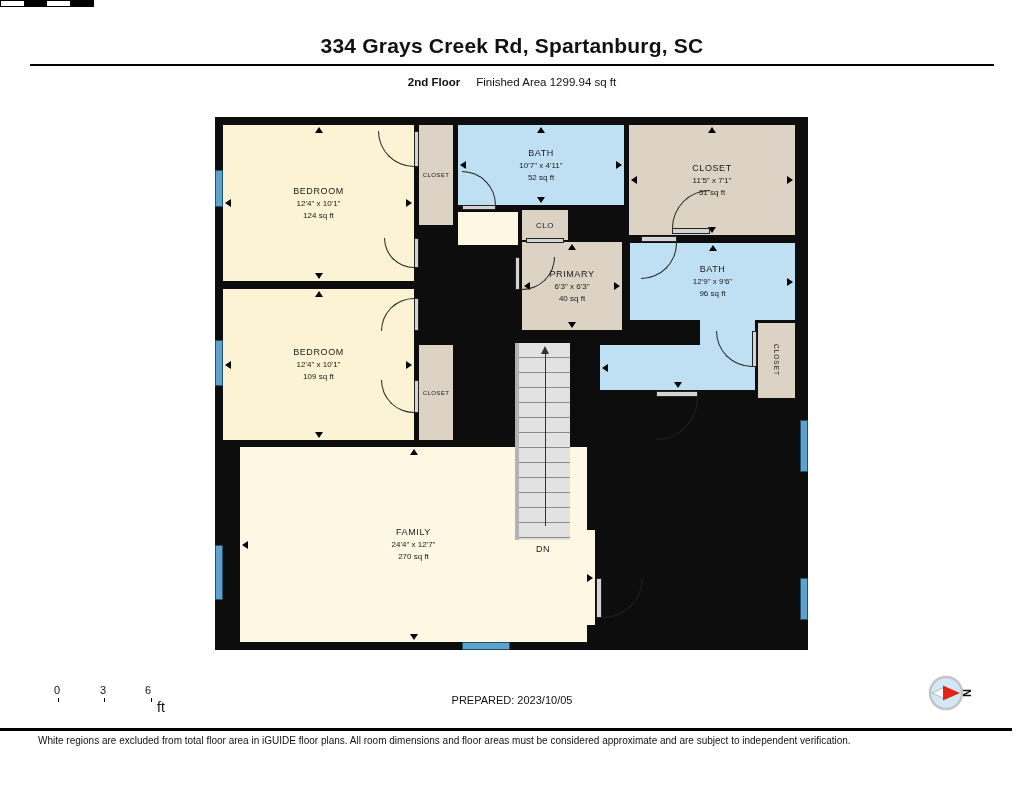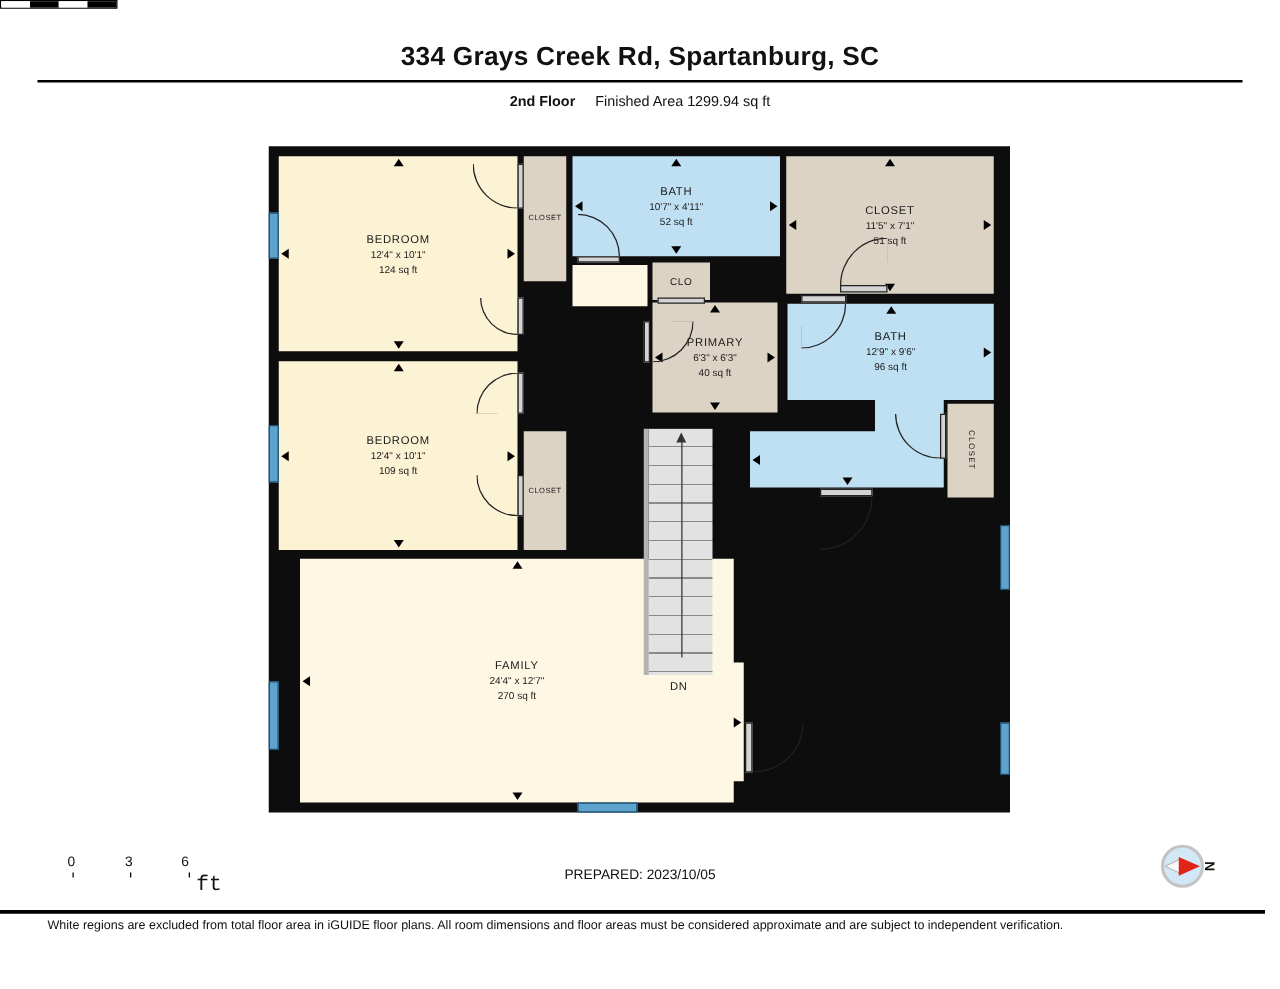--- a/index.html
+++ b/index.html
@@ -43,21 +43,21 @@
   #stairs .head{position:absolute;left:50%;margin-left:-4px;top:3px;width:0;height:0;border-left:4px solid transparent;border-right:4px solid transparent;border-bottom:8px solid #333;}
   #dn-label{left:305px;top:427px;width:46px;text-align:center;font-size:9px;letter-spacing:.5px;position:absolute;color:#1a1a1a;}
   #hall-label{left:0;right:0;top:55px;text-align:center;font-size:9px;letter-spacing:.6px;position:absolute;color:#1a1a1a;}
   
   #scalebar-nums span{position:absolute;font-size:11px;top:0;}
   #scalebar{left:58px;top:702px;width:94px;height:7px;border:1px solid #000;box-sizing:border-box;display:flex;}
   #scalebar i{flex:1;}
   #scalebar i:nth-child(odd){background:#fff;}
   #scalebar i:nth-child(even){background:#000;}
   .tick{position:absolute;width:1px;height:4px;background:#000;top:698px;}
-  #ft-label{left:157px;top:699px;font-size:17px;position:absolute;font-family:Liberation Mono, monospace;}
+  #ft-label{left:157px;top:699px;font-size:14px;position:absolute;}
   #prepared{left:382px;top:694px;width:260px;text-align:center;font-size:11px;position:absolute;}
   
   #compass{left:926px;top:673px;position:absolute;}
   #compass-n{left:963px;top:687px;position:absolute;font-size:11px;font-weight:bold;transform:rotate(90deg);}
   
   #footer-bar{left:0;top:728px;width:1012px;height:3px;background:#000;position:absolute;}
   #disclaimer{left:38px;top:735px;width:960px;font-size:10px;position:absolute;color:#111;}
 </style>
 </head>
 <body>

